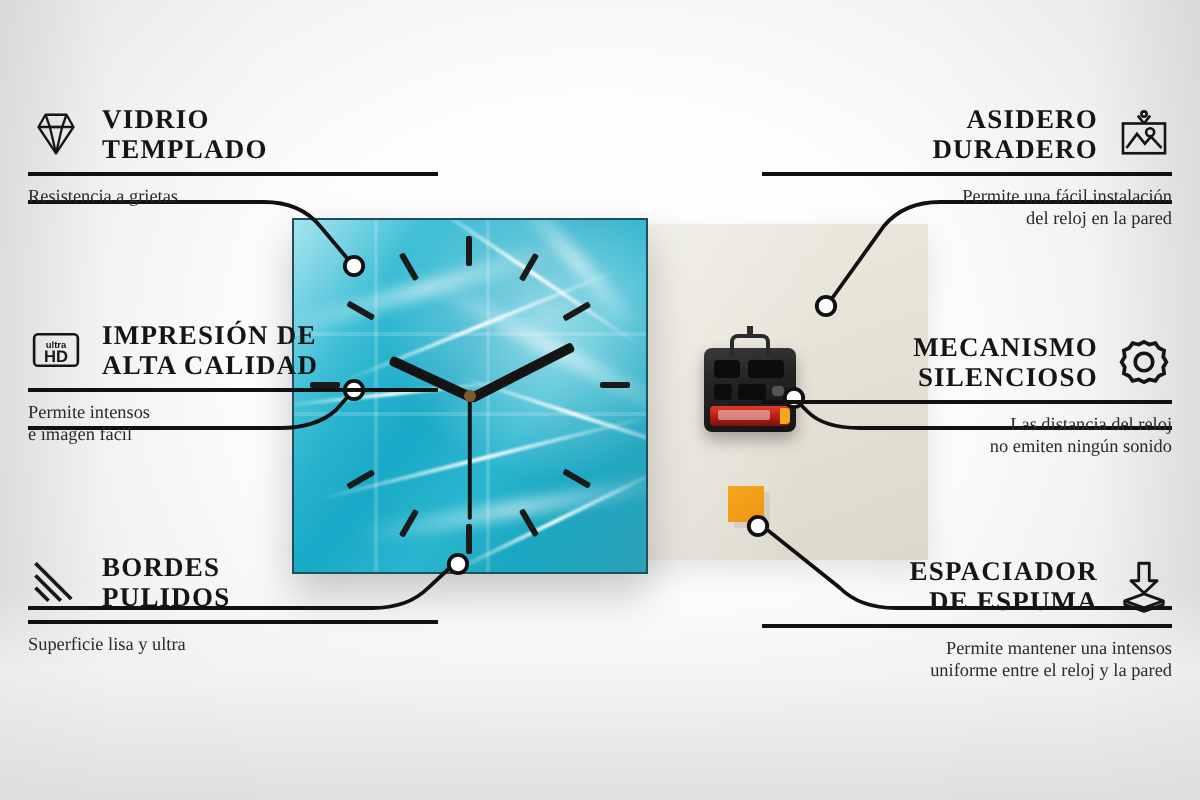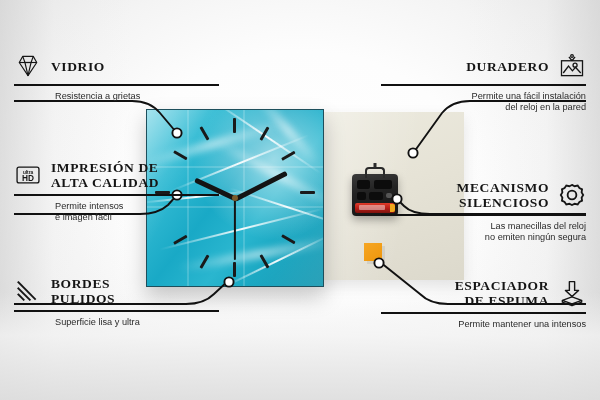--- a/index.html
+++ b/index.html
@@ -84,22 +84,22 @@
   .co-right{text-align:right;}
   .co-head{display:flex;align-items:center;gap:9px;}
   .co-right .co-head{justify-content:flex-end;}
   .co-title{
     font-family:"Liberation Serif", serif;
     font-weight:700;letter-spacing:.6px;color:#151515;
     font-size:13.5px;line-height:15px;text-transform:uppercase;
   }
   .rule{height:1.6px;background:#111;margin:4px 0 5px;}
   .co-sub{
-    font-family:Liberation Sans, sans-serif;
-    font-size:9.2px;line-height:11.4px;color:#2a2a2a;margin-left:41px;
+    font-family:Liberation Serif, serif;
+    font-size:9.2px;line-height:11.4px;color:#2a2a2a;
   }
   .ico{width:28px;height:28px;flex:0 0 28px;display:block;}
 
   
   .wires{position:absolute;inset:0;pointer-events:none;}
 </style>
 </head>
 <body>
 
 <div class="stage">
@@ -189,20 +189,21 @@
         <g fill="none" stroke="#151515" stroke-width="1.3" stroke-linejoin="round">
           <path d="M6 12 L16 27 L26 12 L22 5 H10 Z"></path>
           <path d="M6 12 H26"></path>
             <path d="M10 5 L12.5 12 L16 27"></path>
           <path d="M22 5 L19.5 12 L16 27"></path>
             <path d="M12.5 12 H19.5"></path>
         </g>
       </svg>
       <div>
         <div class="co-title">VIDRIO</div>
+        <div class="co-title">TEMPLADO</div>
       </div>
     </div>
     <div class="rule"></div>
     <div class="co-sub">Resistencia a grietas</div>
   </div>
 
   <div class="callout co-left" style="left:14px;top:160px;">
     <div class="co-head">
       <svg class="ico" viewBox="0 0 32 32">
         <rect x="3.5" y="7" width="25" height="18" rx="2.2" fill="none" stroke="#151515" stroke-width="1.5"></rect>
@@ -234,68 +235,70 @@
       </div>
     </div>
     <div class="rule"></div>
     <div class="co-sub">Superficie lisa y ultra</div>
     <div class="co-sub"></div>
   </div>
 
   <div class="callout co-right" style="left:381px;top:52px;">
     <div class="co-head">
       <div>
+        <div class="co-title">ASIDERO</div>
         <div class="co-title">DURADERO</div>
       </div>
       <svg class="ico" viewBox="0 0 32 32">
         <g fill="none" stroke="#151515" stroke-width="1.5">
           <rect x="4" y="10" width="24" height="17"></rect>
           <path d="M16 10 L12.5 5.5 M16 10 L19.5 5.5"></path>
           <circle cx="16" cy="4.6" r="1.5"></circle>
           <path d="M6 24 L12 16 L16.5 21.5 L20 17.5 L26 24"></path>
           <circle cx="19.5" cy="15" r="2.3"></circle>
         </g>
       </svg>
     </div>
     <div class="rule"></div>
     <div class="co-sub">Permite una fácil instalación</div>
     <div class="co-sub">del reloj en la pared</div>
   </div>
 
-  <div class="callout co-right" style="left:381px;top:180px;">
+  <div class="callout co-right" style="left:381px;top:166px;">
     <div class="co-head">
       <div>
         <div class="co-title">MECANISMO</div>
         <div class="co-title">SILENCIOSO</div>
       </div>
       <svg class="ico" viewBox="0 0 32 32">
         <g fill="none" stroke="#151515" stroke-width="2.1">
           <path d="M16 4.5 L19 6 L22.5 5.2 L24.5 8 L27.5 9.5 L27 13 L28.8 16 L27 19 L27.5 22.5 L24.5 24
                    L22.5 26.8 L19 26 L16 27.5 L13 26 L9.5 26.8 L7.5 24 L4.5 22.5 L5 19 L3.2 16 L5 13
                    L4.5 9.5 L7.5 8 L9.5 5.2 L13 6 Z"></path>
           <circle cx="16" cy="16" r="5"></circle>
         </g>
       </svg>
     </div>
     <div class="rule"></div>
-    <div class="co-sub">Las manecillas del reloj</div>
-    <div class="co-sub">no emiten ningún segura</div>
+    <div class="co-sub">Las distancia del reloj</div>
+    <div class="co-sub">no emiten ningún sonido</div>
   </div>
 
   <div class="callout co-right" style="left:381px;top:278px;">
     <div class="co-head">
       <div>
         <div class="co-title">ESPACIADOR</div>
         <div class="co-title">DE ESPUMA</div>
       </div>
       <svg class="ico" viewBox="0 0 32 32">
         <g fill="none" stroke="#151515" stroke-width="1.6" stroke-linejoin="round">
           <path d="M13 3 H19 V13 H23.5 L16 20 L8.5 13 H13 Z"></path>
           <path d="M16 20.5 L27 24.5 L16 28.5 L5 24.5 Z"></path>
           <path d="M5 24.5 V26.5 L16 30.5 L27 26.5 V24.5"></path>
         </g>
       </svg>
     </div>
     <div class="rule"></div>
     <div class="co-sub">Permite mantener una intensos</div>
+    <div class="co-sub">uniforme entre el reloj y la pared</div>
   </div>
 
 </div>
 
 </body></html>

